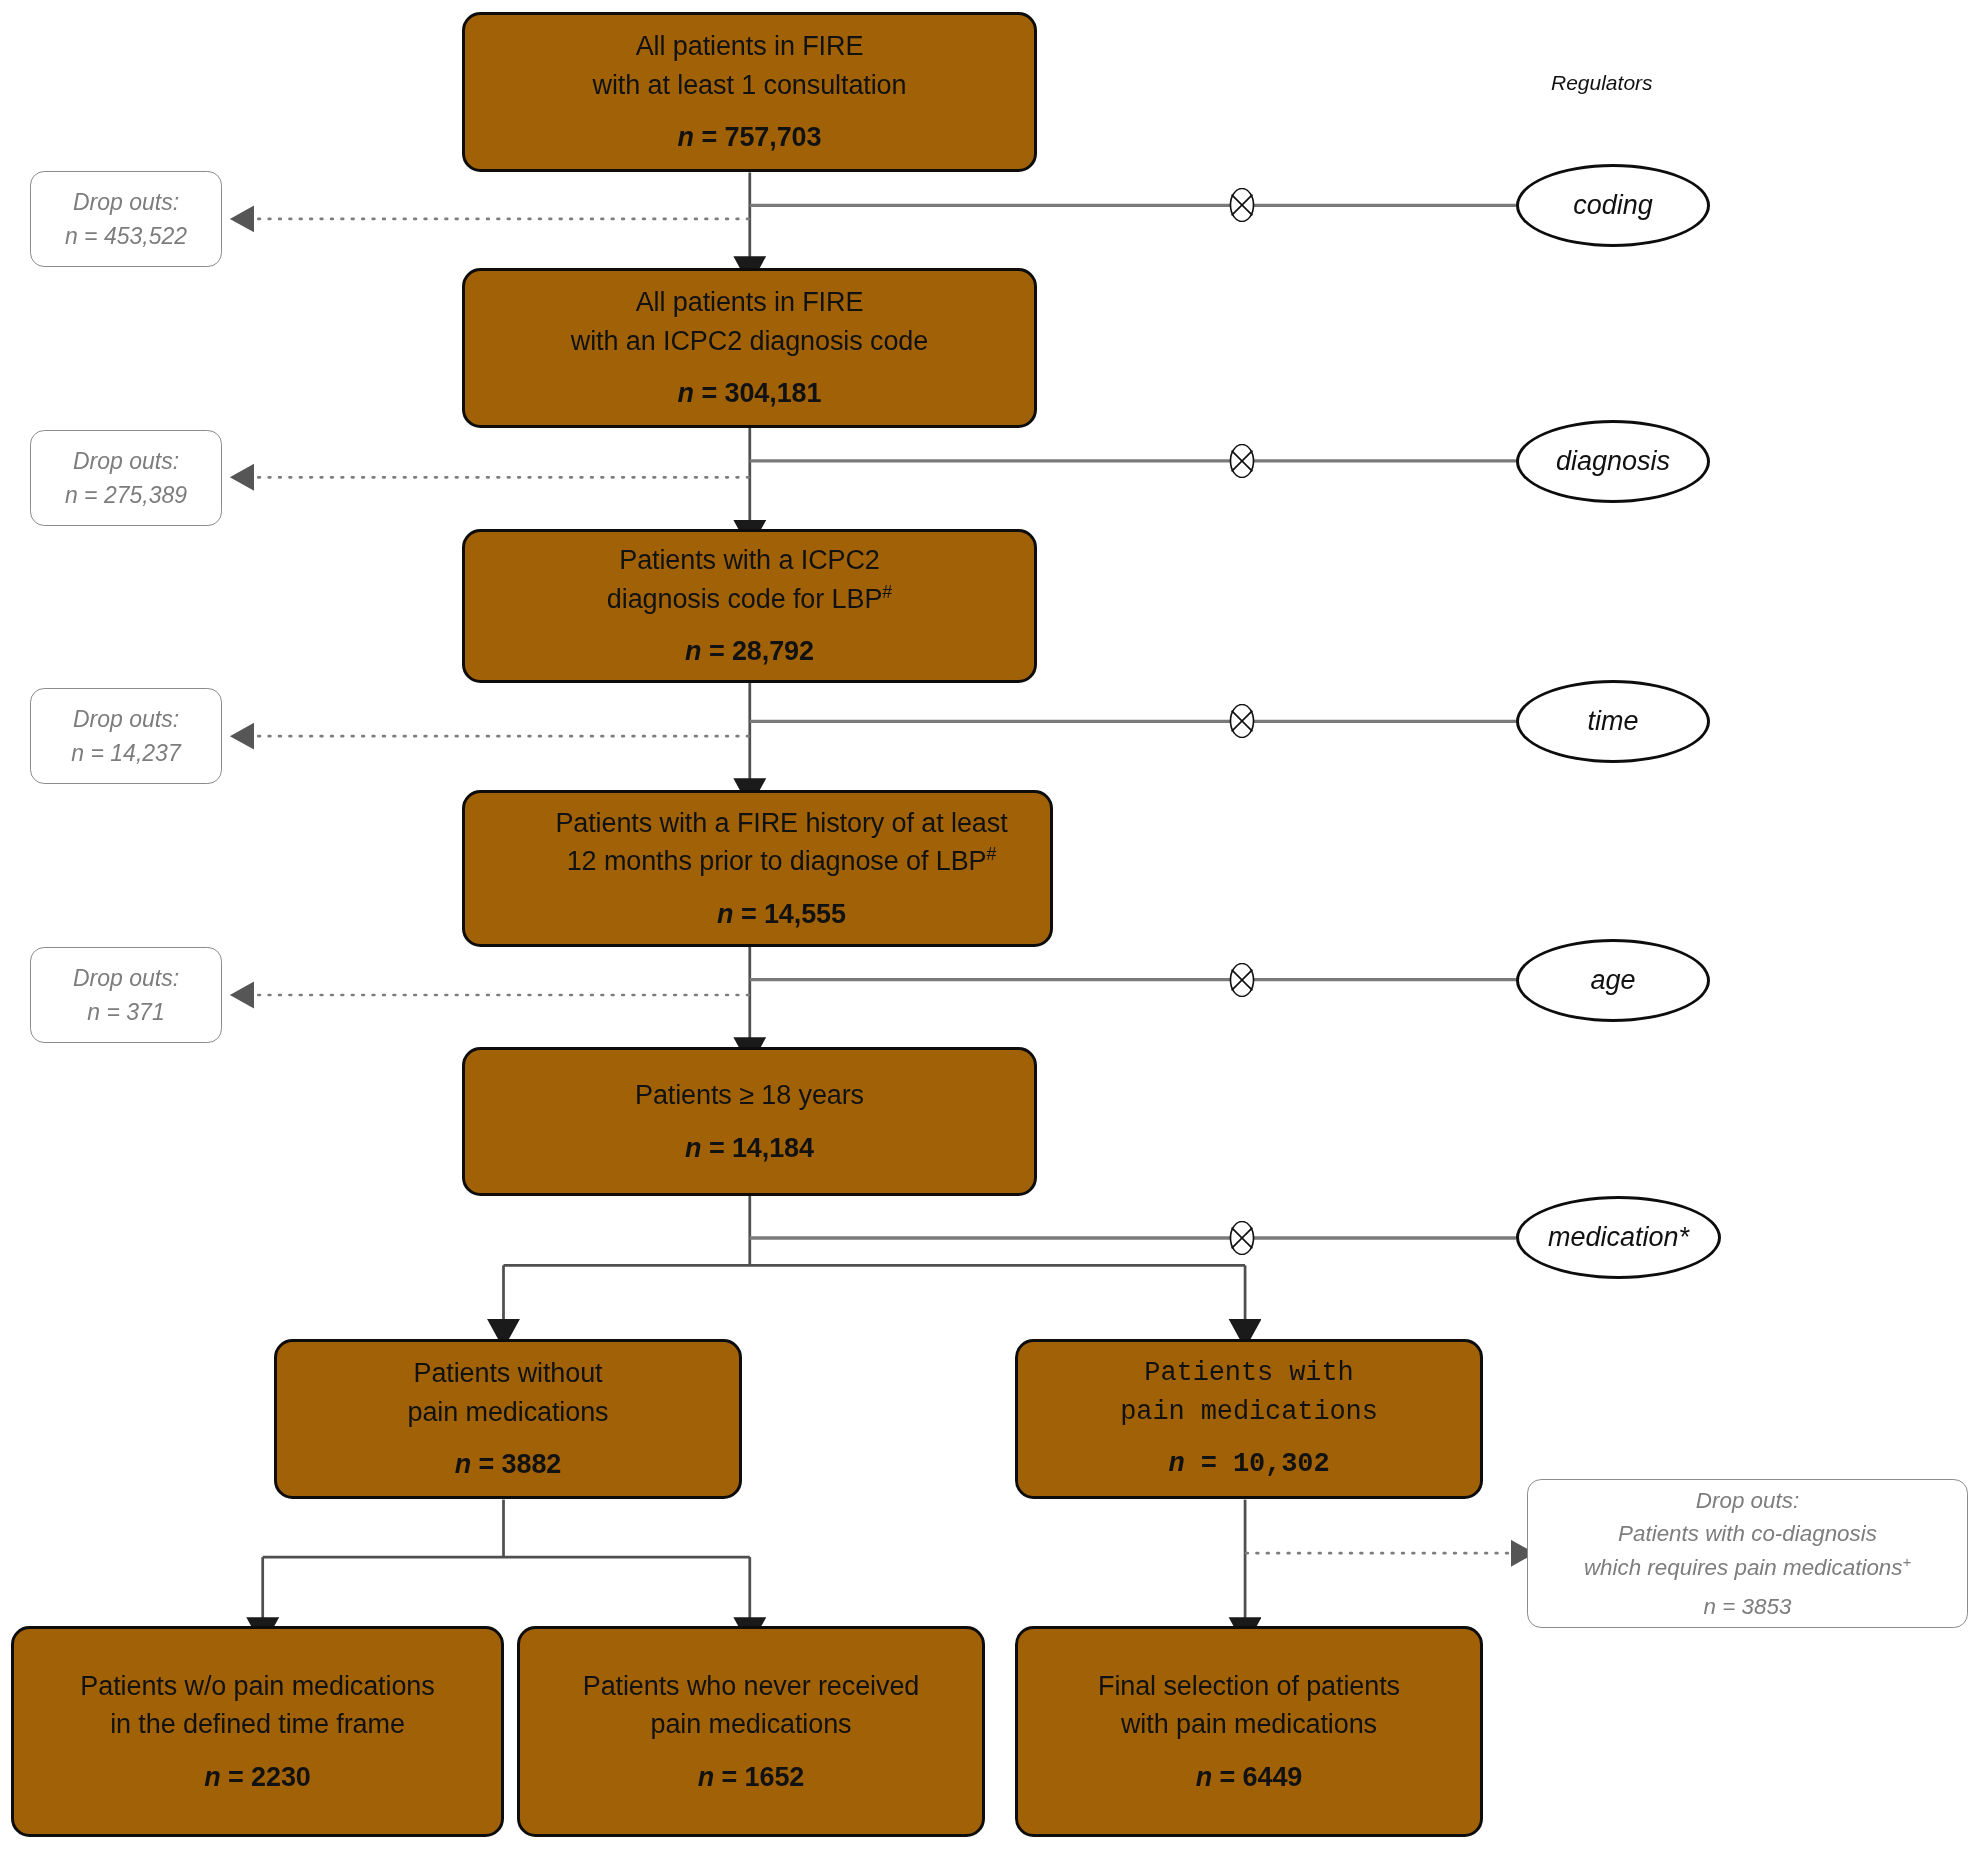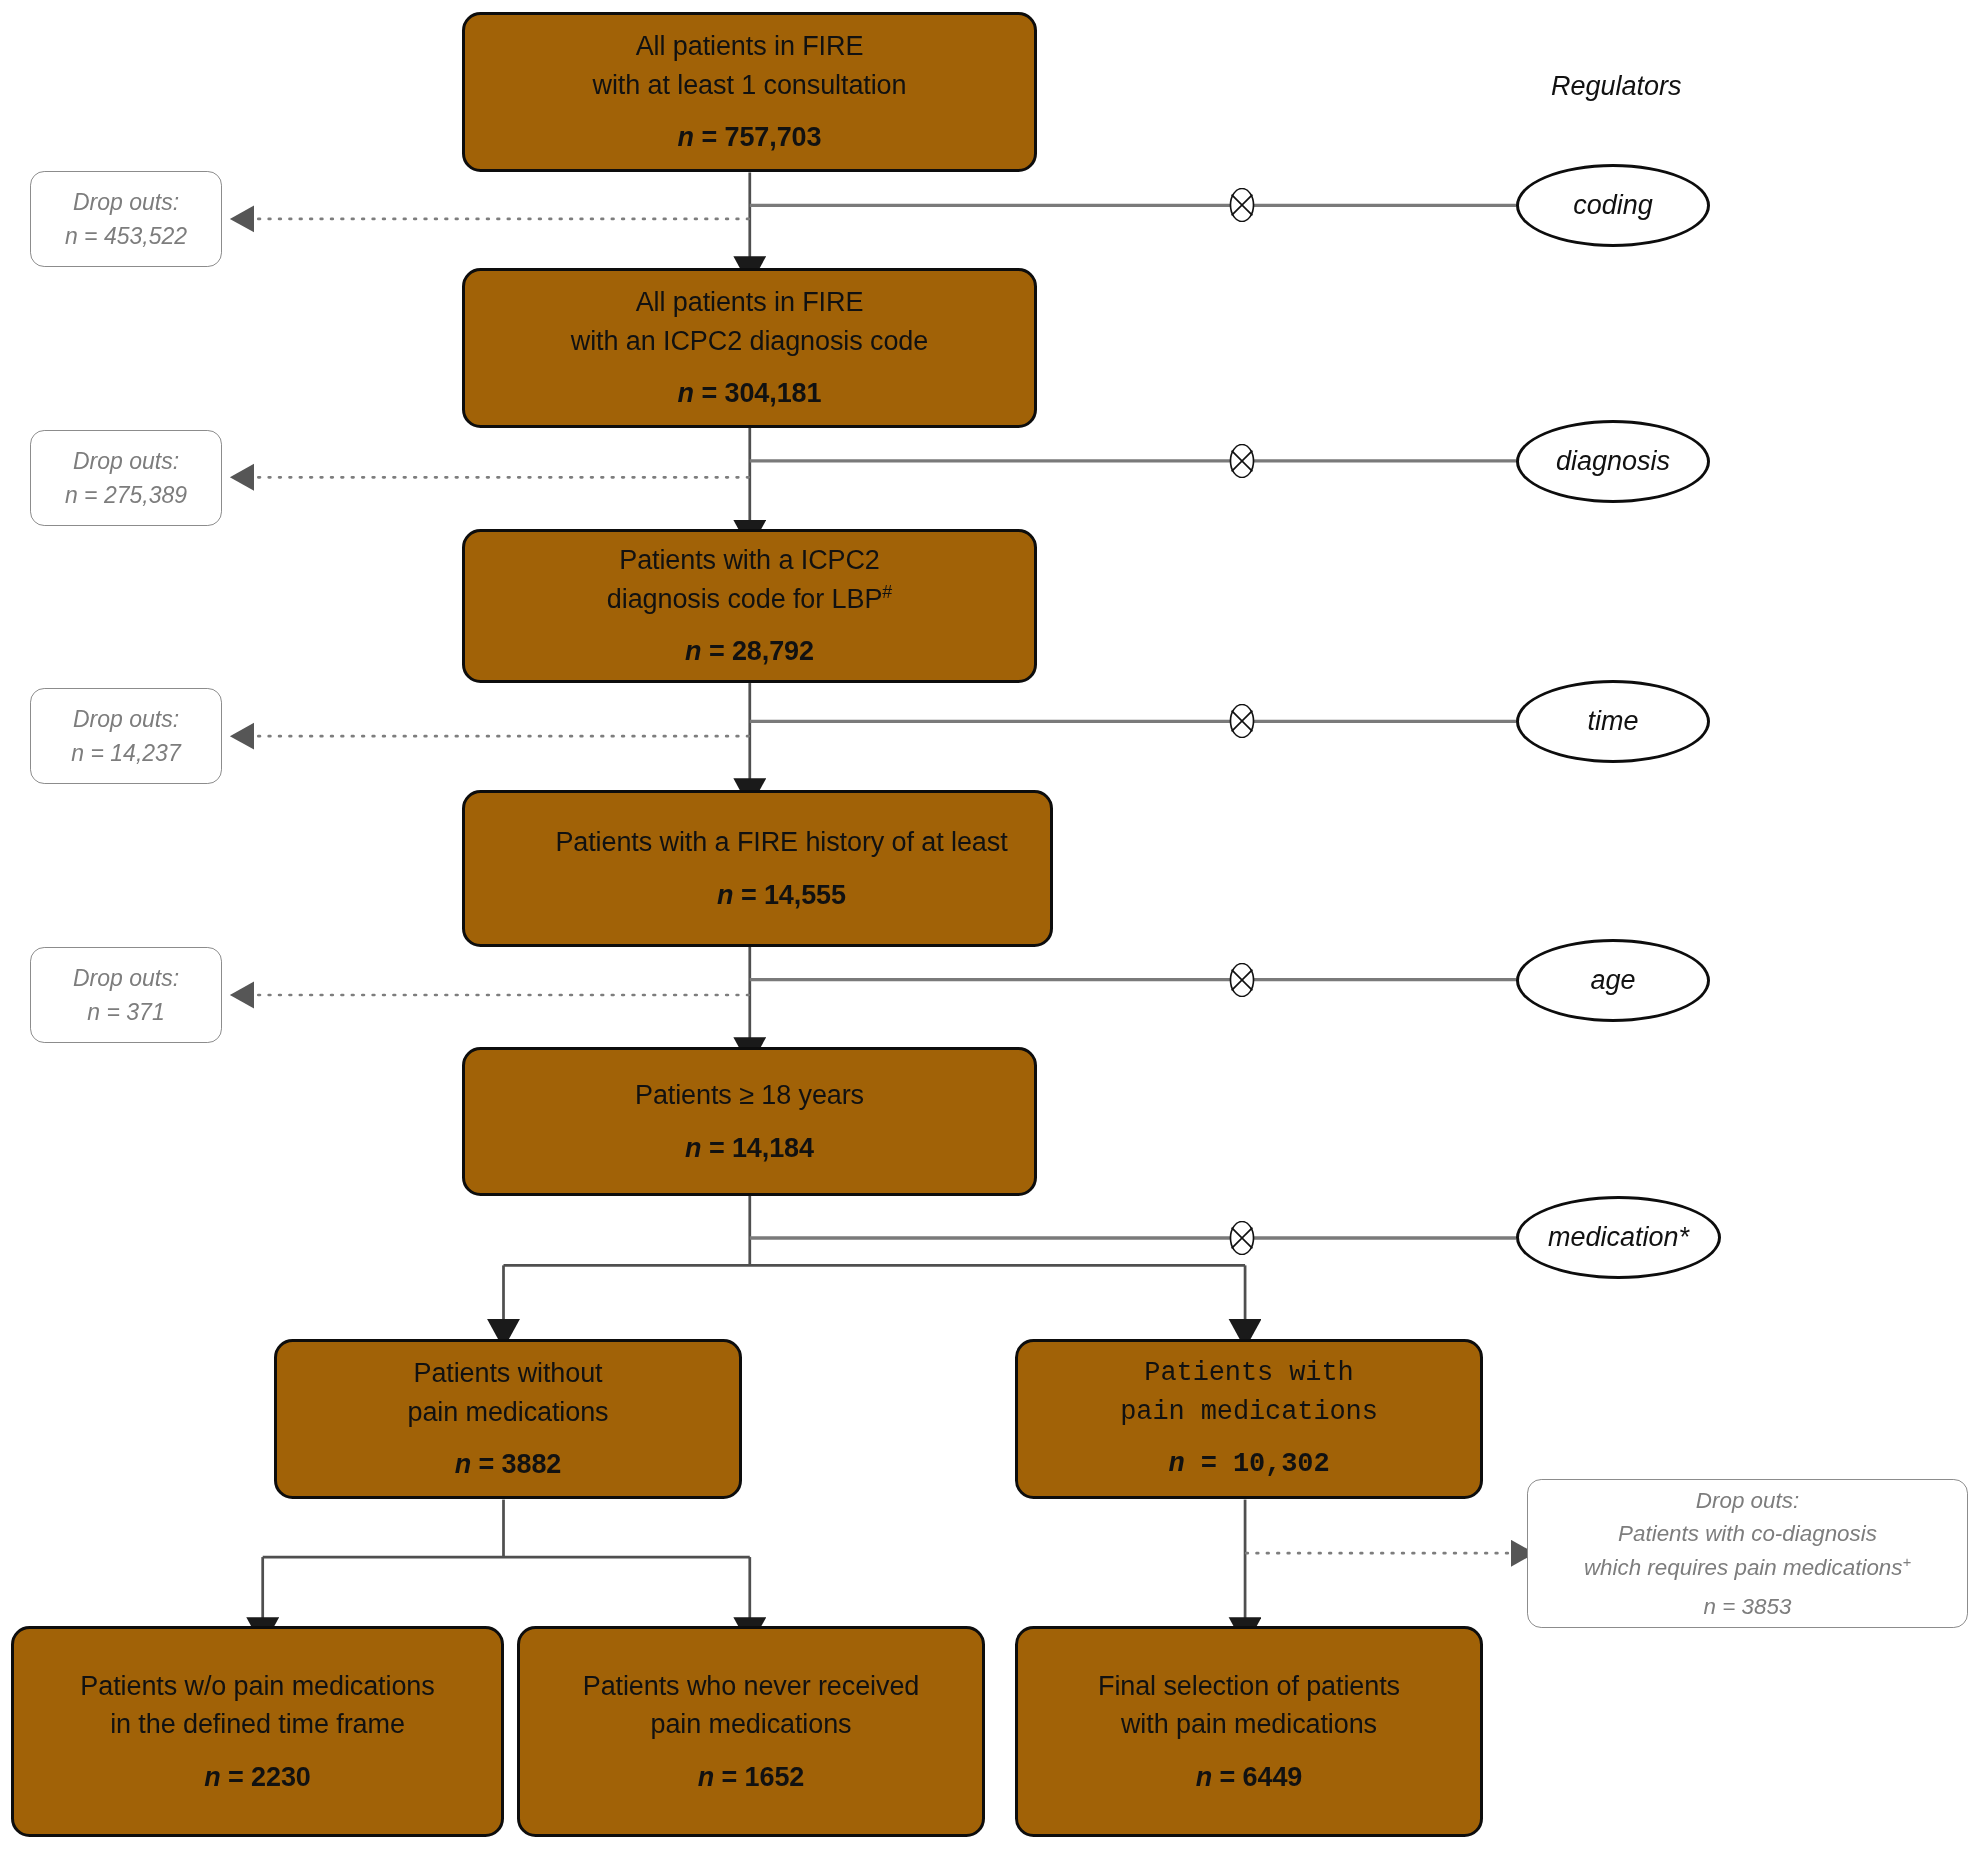--- a/index.html
+++ b/index.html
@@ -97,21 +97,21 @@
     font-size: 27px;
     color: #111111;
     white-space: nowrap;
     z-index: 4;
   }
 
   
   .reg-caption {
     position: absolute;
     font-style: italic;
-    font-size: 27px;
+    font-size: 21px;
     color: #111111;
     white-space: nowrap;
     z-index: 4;
   }
 
   
   .xjunc {
     position: absolute;
     width: 34px;
     height: 34px;
@@ -228,20 +228,23 @@
       <span>diagnosis code for LBP</span><sup class="mark">#</sup>
     </span>
     <span class="nval">
       <i class="nit">n</i>
       <span>= 28,792</span>
     </span>
   </div>
 
   <div class="node" style="left:462px; top:790px; width:591px; height:157px;padding-left:48px;">
     <span class="ln">Patients with a FIRE history of at least</span>
+    <span class="ln">
+      <span>12 months prior to diagnose of LBP</span><sup class="mark">#</sup>
+    </span>
     <span class="nval">
       <i class="nit">n</i>
       <span>= 14,555</span>
     </span>
   </div>
 
   <div class="node" style="left:462px; top:1047px; width:575px; height:149px;">
     <span class="ln">Patients ≥ 18 years</span>
     <span class="nval">
       <i class="nit">n</i>

